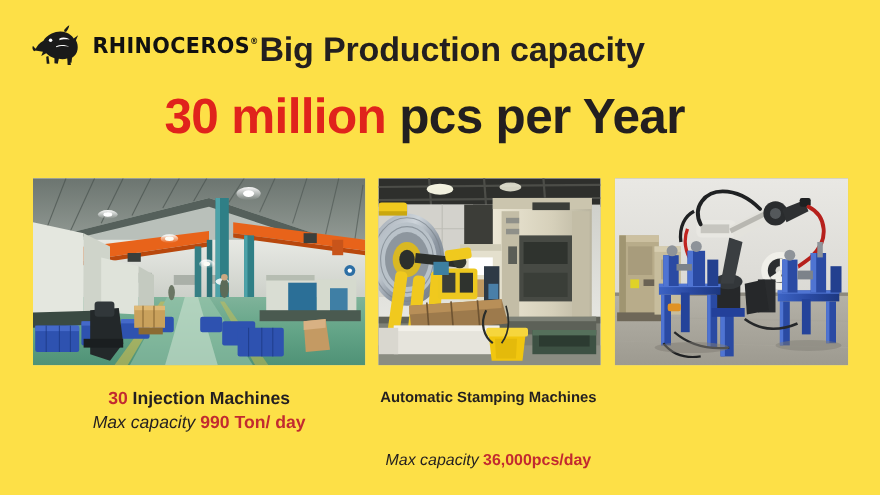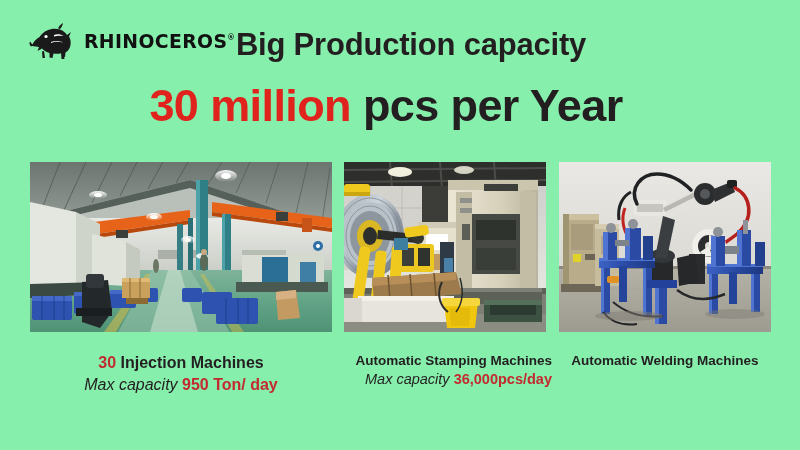--- a/index.html
+++ b/index.html
@@ -13,21 +13,21 @@
     overflow: hidden;
     font-family: "Liberation Sans", sans-serif;
     position: relative;
     -webkit-font-smoothing: antialiased;
   }
 
   #slide {
     position: absolute;
     left: 0; top: 0;
     width: 800px; height: 450px;
-    background: #86efac;
+    background: #fde047;
   }
 
   
   .logo-block {
     position: absolute;
     left: 28px; top: 18px;
     width: 180px; height: 46px;
     display: flex;
     align-items: center;
     gap: 4px;
@@ -98,34 +98,34 @@
 
   
   .caption {
     position: absolute;
     top: 352px;
     text-align: center;
     line-height: 1.35;
     color: #231f20;
   }
   .cap-1 { left: 30px;  width: 302px; }
-  .cap-2 { left: 336px; width: 216px; text-align: right; }
+  .cap-2 { left: 336px; width: 216px; }
   .cap-3 { left: 556px; width: 218px; }
 
   .cap-line1 {
     font-weight: 700;
     white-space: nowrap;
   }
   .cap-line2 {
     white-space: nowrap;
   }
   .cap-1 .cap-line1 { font-size: 16px; }
   .cap-1 .cap-line2 { font-size: 16px; }
   .cap-2 .cap-line1 { font-size: 13.5px; }
-  .cap-2 .cap-line2 { font-size: 14.5px; }
+  .cap-2 .cap-line2 { font-size: 14.5px; margin-top: 40px; }
   .cap-3 .cap-line1 { font-size: 13.5px; }
   .cap-3 .cap-line2 { font-size: 14.5px; }
 
   .cap-red  { color: #c22a30; font-weight: 700; }
   .cap-dark { color: #231f20; }
   .cap-reg  { font-weight: 400; color: #231f20; font-style: italic; }
 </style>
 </head>
 <body>
 
@@ -564,25 +564,24 @@
       <path d="M54 140 C68 152 86 156 104 154" stroke="#26282a" stroke-width="2" fill="none"></path>
       <path d="M44 150 C52 160 64 164 78 162" stroke="#1f2123" stroke-width="2" fill="none"></path>
 
       <ellipse cx="70" cy="154" rx="34" ry="5" fill="#7f7c73" opacity="0.5"></ellipse>
       <ellipse cx="176" cy="152" rx="30" ry="5" fill="#7f7c73" opacity="0.45"></ellipse>
     </svg>
   </div>
 
   <div class="caption cap-1">
     <div class="cap-line1"><span class="cap-red">30</span><span class="cap-dark"> Injection Machines</span></div>
-    <div class="cap-line2"><span class="cap-reg">Max capacity </span><span class="cap-red">950 Ton/ day</span></div>
+    <div class="cap-line2"><span class="cap-reg">Max capacity </span><span class="cap-red">990 Ton/ day</span></div>
   </div>
 
   <div class="caption cap-2">
     <div class="cap-line1"><span class="cap-red"></span><span class="cap-dark">Automatic Stamping Machines</span></div>
     <div class="cap-line2"><span class="cap-reg">Max capacity </span><span class="cap-red">36,000pcs/day</span></div>
   </div>
 
   <div class="caption cap-3">
-    <div class="cap-line1"><span class="cap-red"></span><span class="cap-dark">Automatic Welding Machines</span></div>
   </div>
 
 </div>
 
 </body></html>

